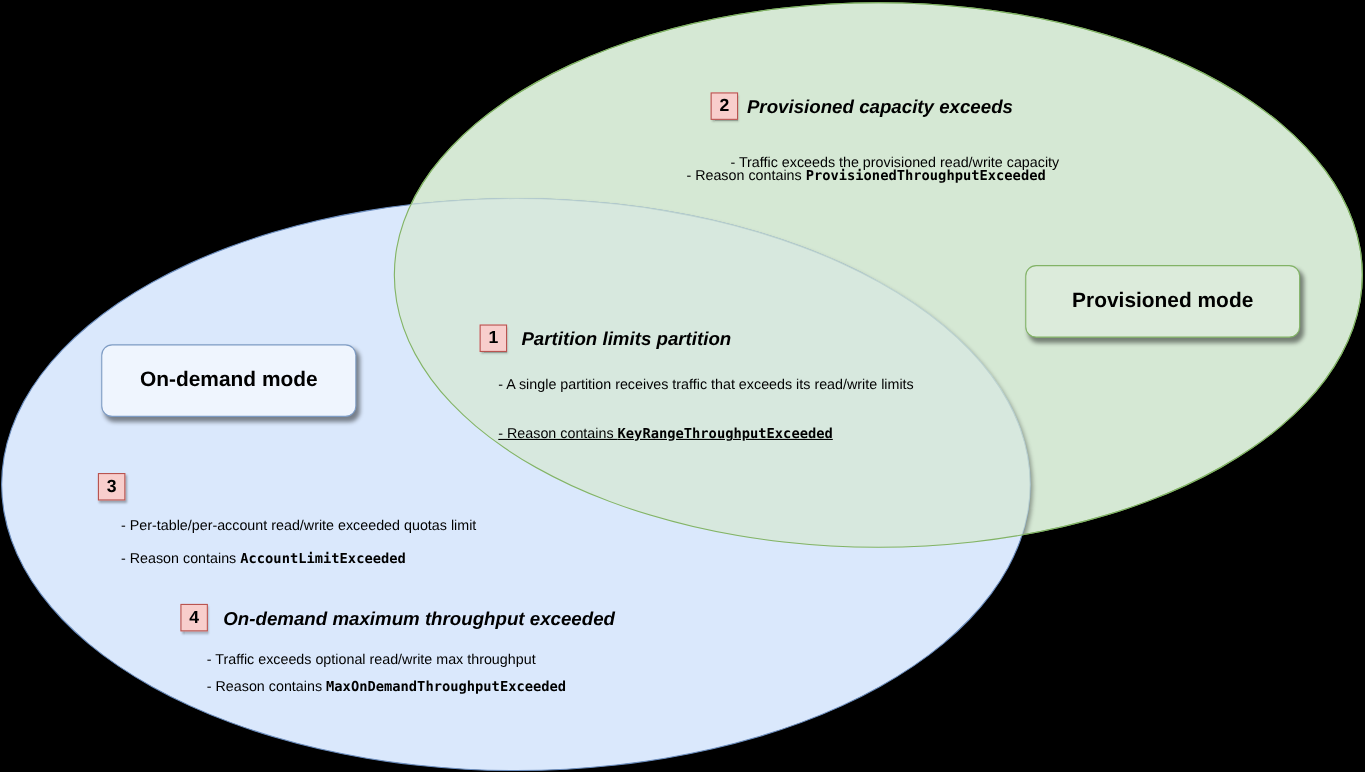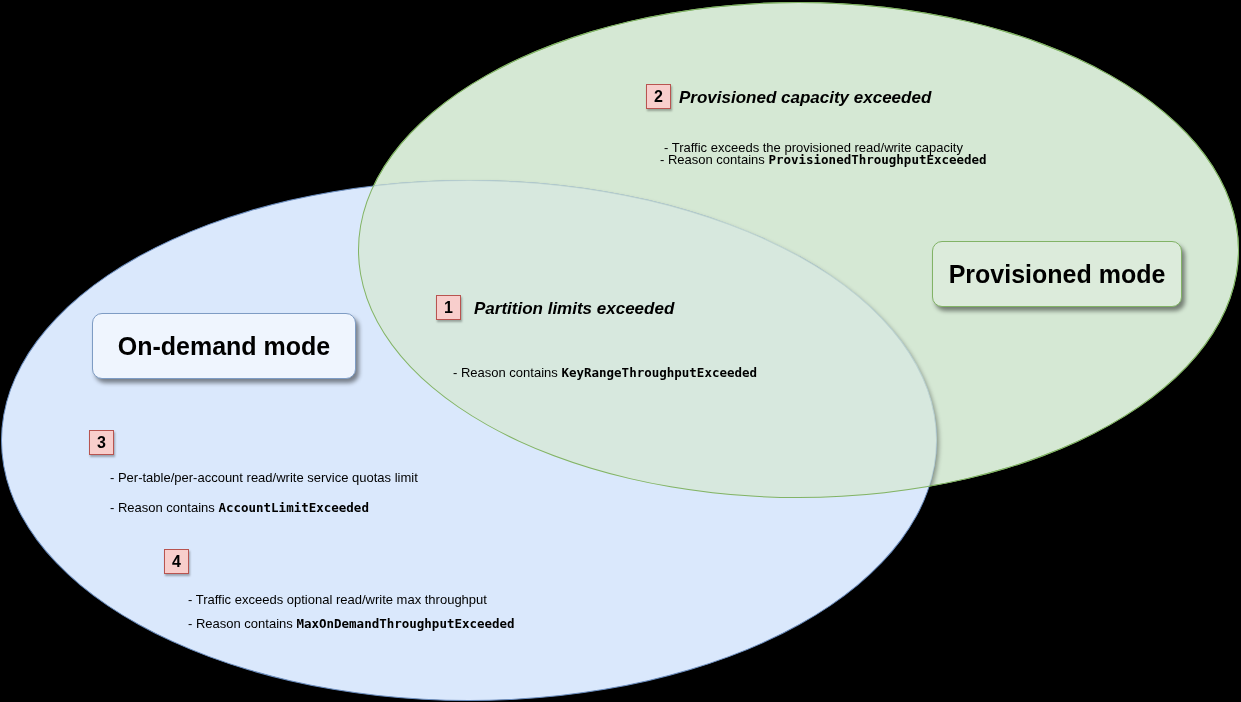--- a/index.html
+++ b/index.html
@@ -38,26 +38,26 @@
   }
   .green-outline {
     left: 358px; top: 2px; width: 881px; height: 496px;
     background: transparent; border: 1px solid #82b366;
   }
 
   
   .mode-box {
     position: absolute;
     display: flex; align-items: center; justify-content: center;
-    font-weight: bold; font-size: 25px;
+    font-weight: bold; font-size: 19px;
     border-radius: 10px; box-sizing: border-box;
     box-shadow: 3px 4px 4px rgba(0,0,0,0.45);
   }
   .on-demand-box {
-    left: 92px; top: 313px; width: 264px; height: 66px;
+    left: 92px; top: 313px; width: 232px; height: 66px;
     background: #eff5fe; border: 1px solid #7e9cc4;
   }
   .provisioned-box {
     left: 932px; top: 241px; width: 250px; height: 66px;
     background: #dcebdb; border: 1px solid #82b366;
   }
 
   
   .badge {
     position: absolute; width: 25px; height: 25px;
@@ -78,27 +78,27 @@
   }
   .code {
     font-family: "DejaVu Sans Mono", monospace;
     font-weight: bold; font-size: 12.5px;
   }
 
   
   .i2-badge { left: 646px; top: 84px; }
   .i2-title { left: 679px; top: 88px; }
   .i2-d1 { left: 664px; top: 128px; margin-top: 12px; }
-  .i2-d2 { left: 660px; top: 152px; }
+  .i2-d2 { left: 624px; top: 152px; }
 
   
   .i1-badge { left: 436px; top: 295px; }
   .i1-title { left: 474px; top: 299px; }
   .i1-d1 { left: 453px; top: 342px; }
-  .i1-d2 { left: 453px; top: 365px; }
+  .i1-d2 { left: 453px; top: 386px; text-decoration: underline; }
 
   
   .i3-badge { left: 89px; top: 430px; }
   .i3-title { left: 128px; top: 434px; }
   .i3-d1 { left: 110px; top: 470px; }
   .i3-d2 { left: 110px; top: 500px; }
 
   
   .i4-badge { left: 164px; top: 549px; }
   .i4-title { left: 203px; top: 553px; }
@@ -111,47 +111,51 @@
 <div class="canvas">
 
   <div class="ellipse green-fill"></div>
   <div class="ellipse blue-fill"></div>
   <div class="overlap-clip">
     <div class="green-tint"></div>
   </div>
   <div class="ellipse green-outline"></div>
 
   <div class="badge i2-badge">2</div>
-  <div class="title i2-title">Provisioned capacity exceeded</div>
+  <div class="title i2-title">Provisioned capacity exceeds</div>
   <div class="detail i2-d1">
     <span>- Traffic exceeds the provisioned read/write capacity</span><span class="code"></span>
   </div>
   <div class="detail i2-d2">
     <span>- Reason contains </span><span class="code">ProvisionedThroughputExceeded</span>
   </div>
 
   <div class="mode-box provisioned-box">Provisioned mode</div>
 
   <div class="badge i1-badge">1</div>
-  <div class="title i1-title">Partition limits exceeded</div>
+  <div class="title i1-title">Partition limits partition</div>
+  <div class="detail i1-d1">
+    <span>- A single partition receives traffic that exceeds its read/write limits</span><span class="code"></span>
+  </div>
   <div class="detail i1-d2">
     <span>- Reason contains </span><span class="code">KeyRangeThroughputExceeded</span>
   </div>
 
   <div class="mode-box on-demand-box">On-demand mode</div>
 
   <div class="badge i3-badge">3</div>
   <div class="detail i3-d1">
-    <span>- Per-table/per-account read/write service quotas limit</span><span class="code"></span>
+    <span>- Per-table/per-account read/write exceeded quotas limit</span><span class="code"></span>
   </div>
   <div class="detail i3-d2">
     <span>- Reason contains </span><span class="code">AccountLimitExceeded</span>
   </div>
 
   <div class="badge i4-badge">4</div>
+  <div class="title i4-title">On-demand maximum throughput exceeded</div>
   <div class="detail i4-d1">
     <span>- Traffic exceeds optional read/write max throughput</span><span class="code"></span>
   </div>
   <div class="detail i4-d2">
     <span>- Reason contains </span><span class="code">MaxOnDemandThroughputExceeded</span>
   </div>
 
 </div>
 
 </body></html>

